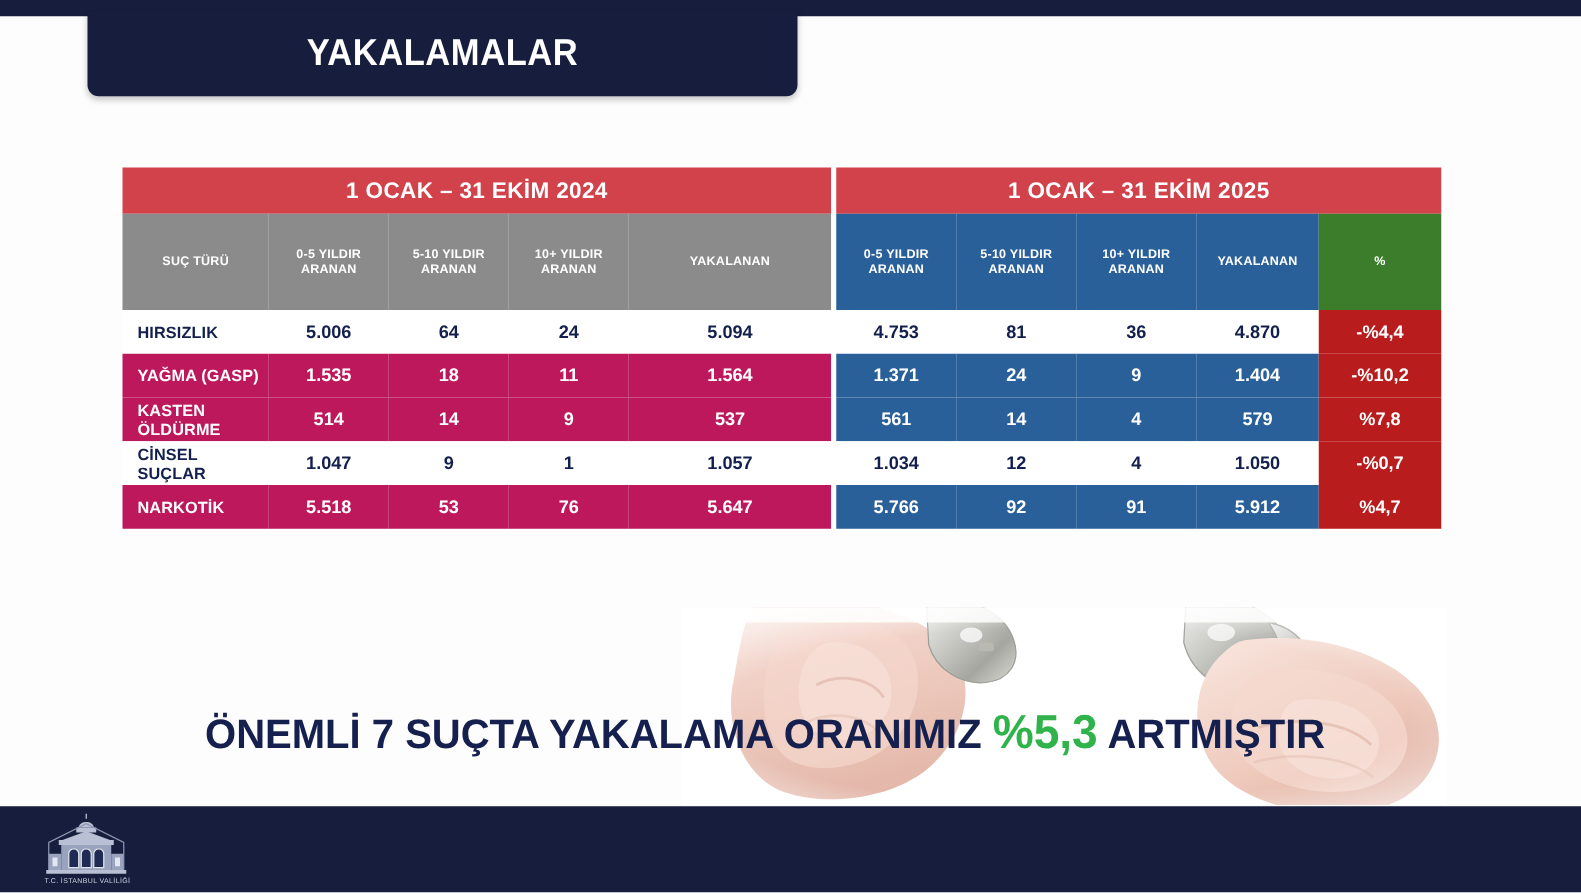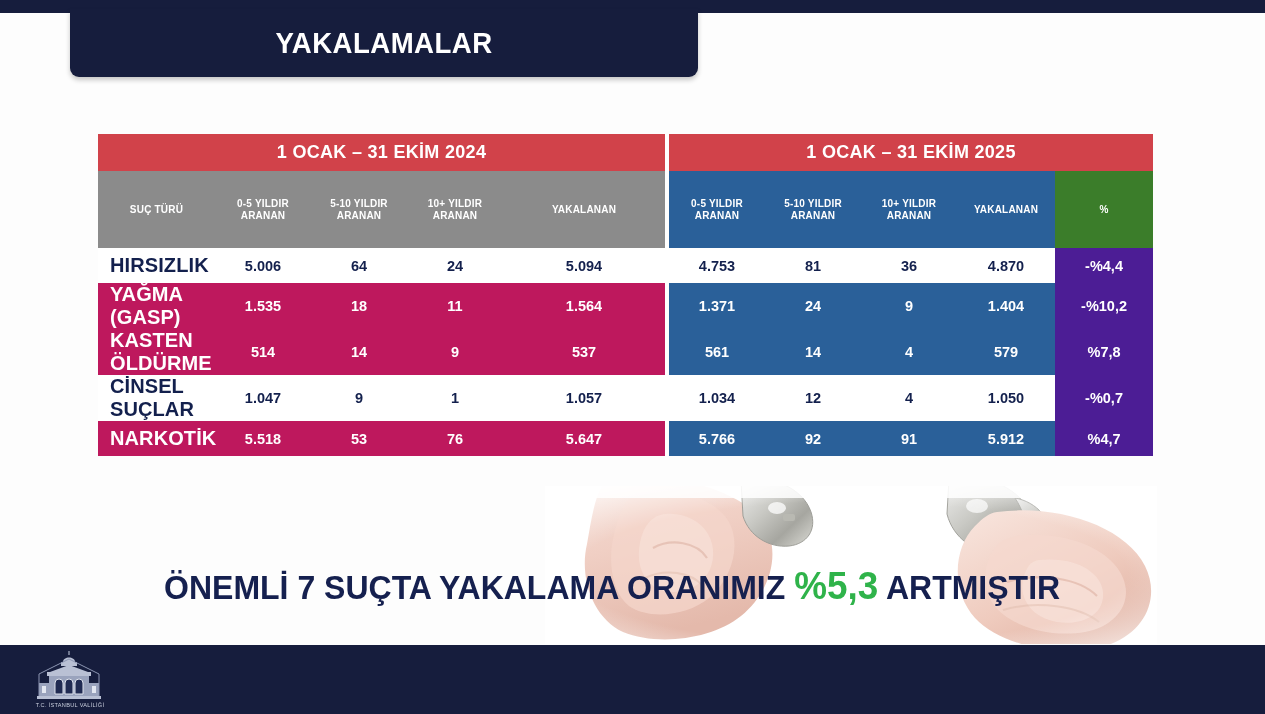--- a/index.html
+++ b/index.html
@@ -27,21 +27,21 @@
     position: absolute;
     left: 0; bottom: 0;
     width: 1265px; height: 69px;
     background: #161d3d;
   }
 
   
   .title-plaque {
     position: absolute;
     left: 70px; top: 9px;
-    width: 628px; height: 68px;
+    width: 568px; height: 68px;
     background: #161d3d;
     border-bottom-left-radius: 9px;
     border-bottom-right-radius: 9px;
     box-shadow: 0 3px 5px rgba(0,0,0,0.22);
     display: flex;
     align-items: center;
     justify-content: center;
   }
   .title-plaque .title-text {
     color: #ffffff;
@@ -108,32 +108,32 @@
   .tbl td.cell {
     height: 35px;
     text-align: center;
     font-size: 14.5px;
     font-weight: bold;
     vertical-align: middle;
   }
   .tbl td.cell.name {
     text-align: left;
     padding-left: 12px;
-    font-size: 20px;
+    font-size: 13px;
     letter-spacing: 0.1px;
   }
 
   
   .row-odd td.left-grp  { background: #ffffff; color: #13204d; }
   .row-odd td.right-grp { background: #ffffff; color: #13204d; }
   
   .row-even td.left-grp  { background: #be185d; color: #ffffff; }
   .row-even td.right-grp { background: #2a6099; color: #ffffff; margin-top: 16px; }
   
-  td.pct { background: #4c1d95; color: #ffffff; }
+  td.pct { background: #b91c1c; color: #ffffff; }
 
   .gap-col { background: #ffffff; }
 
   
   .statement {
     position: absolute;
     left: 98px; top: 565px;
     width: 1060px;
     text-align: center;
     font-size: 33px;

